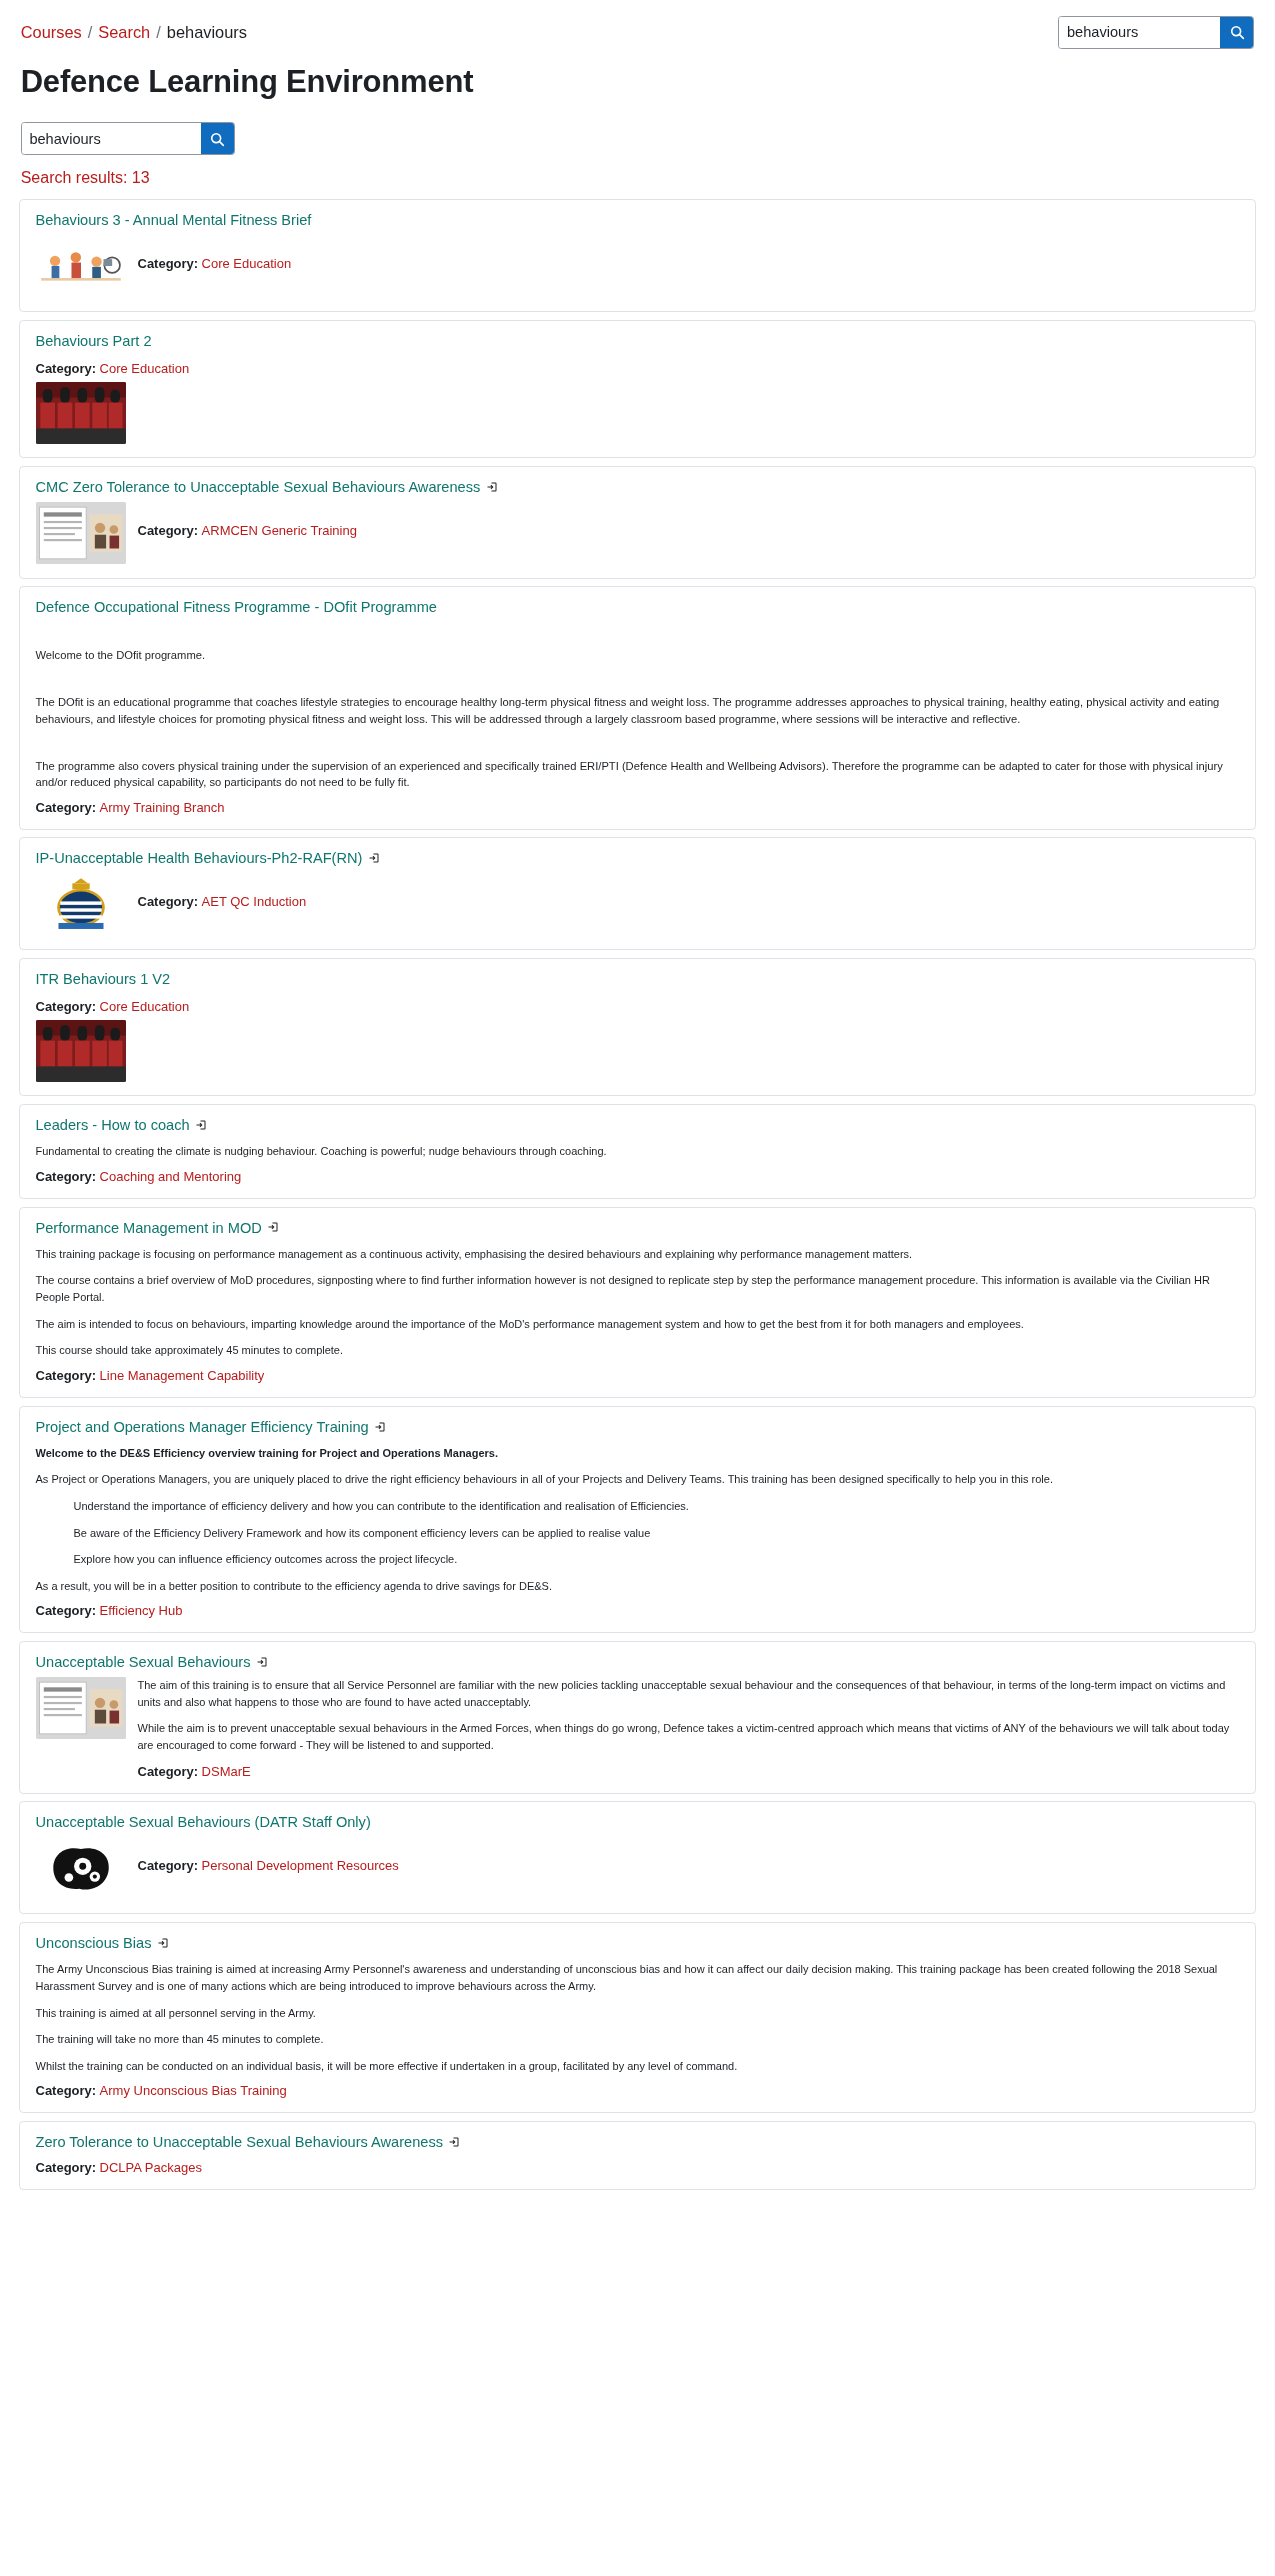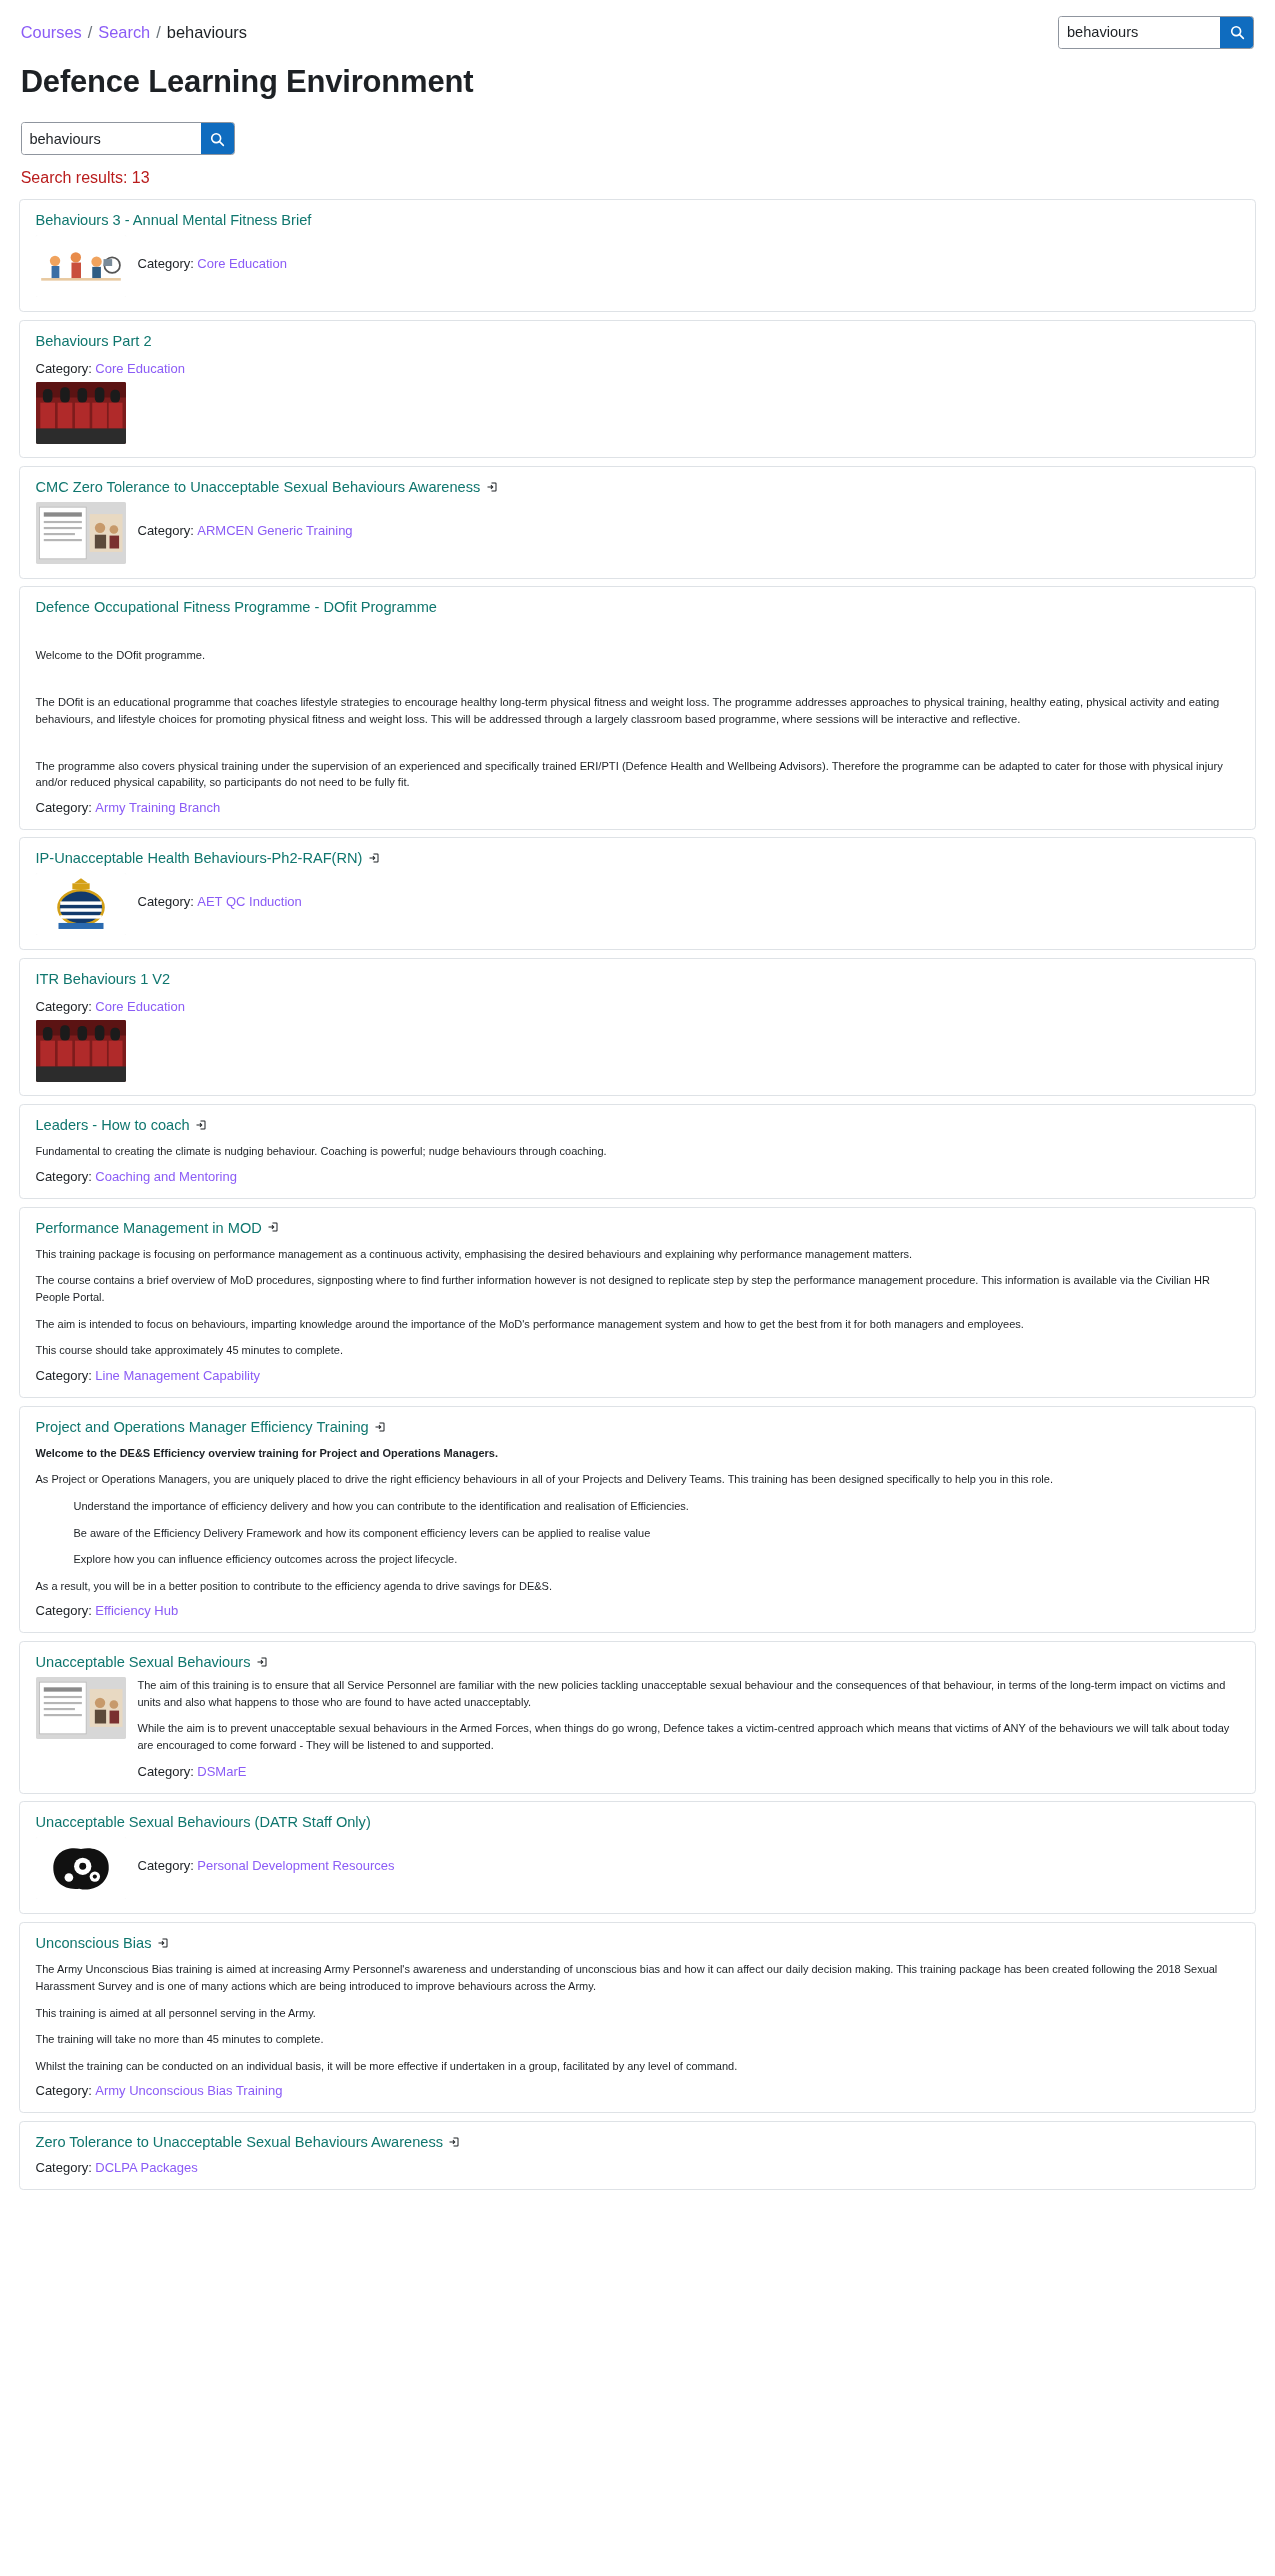--- a/index.html
+++ b/index.html
@@ -8,21 +8,21 @@
     padding: 0;
     background: #ffffff;
     font-family: "Liberation Sans", sans-serif;
     color: #1d2125;
   }
   body {
     width: 1275px;
     min-height: 2576px;
     position: relative;
   }
-  a { color: #8b5cf6; text-decoration: none; }
+  a { color: #b91c1c; text-decoration: none; }
 
   
   .topbar {
     display: flex;
     align-items: flex-start;
     justify-content: space-between;
     padding: 15.5px 20.7px 0 20.7px;
   }
   .breadcrumb {
     font-size: 16.4px;
@@ -159,21 +159,21 @@
   }
   .desc.small { font-size: 11.2px; line-height: 1.5; margin-top: 30px; }
   .desc.indent { margin-left: 38px; }
   .desc.bold { font-weight: bold; }
   .desc:last-child { margin-bottom: 0; }
   .category-line {
     font-size: 13px;
     color: #1d2125;
     margin-top: 8.6px;
   }
-  .category-line .lbl { font-weight: normal; }
+  .category-line .lbl { font-weight: bold; }
   .category-line a { margin-left: 3.4px; }
   .cat-inline { margin-top: 11.2px; }
 </style>
 </head>
 <body>
 
 <div class="topbar">
   <nav class="breadcrumb">
     <a href="#">Courses</a><span class="sep">/</span><a href="#">Search</a><span class="sep">/</span><span class="crumb-current">behaviours</span>
   </nav>

